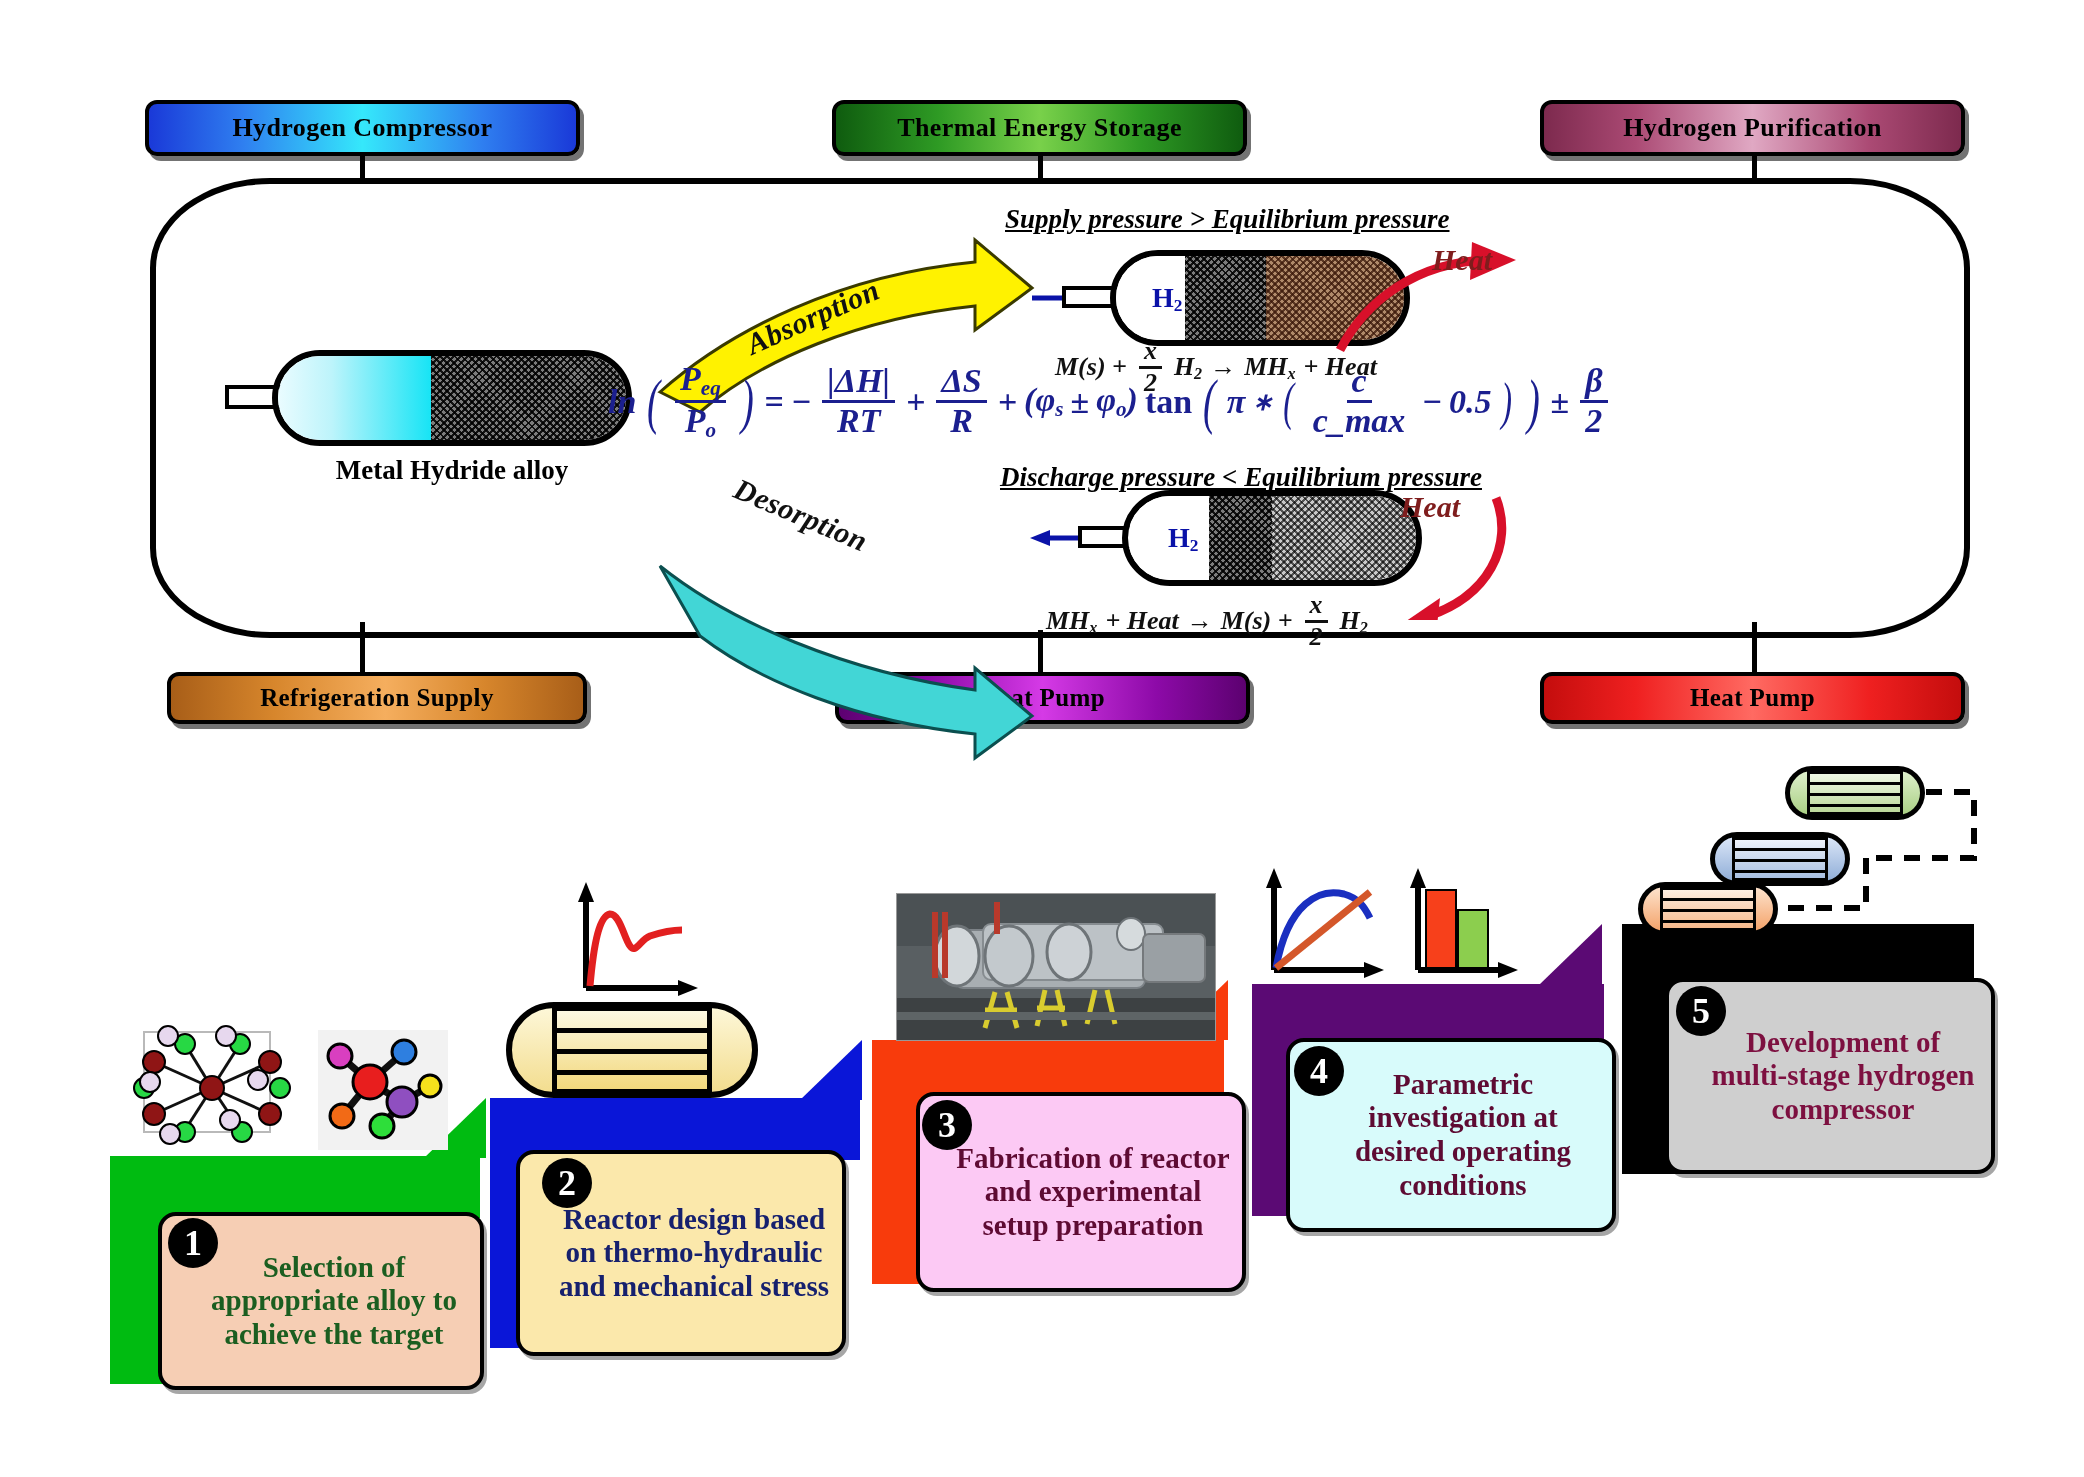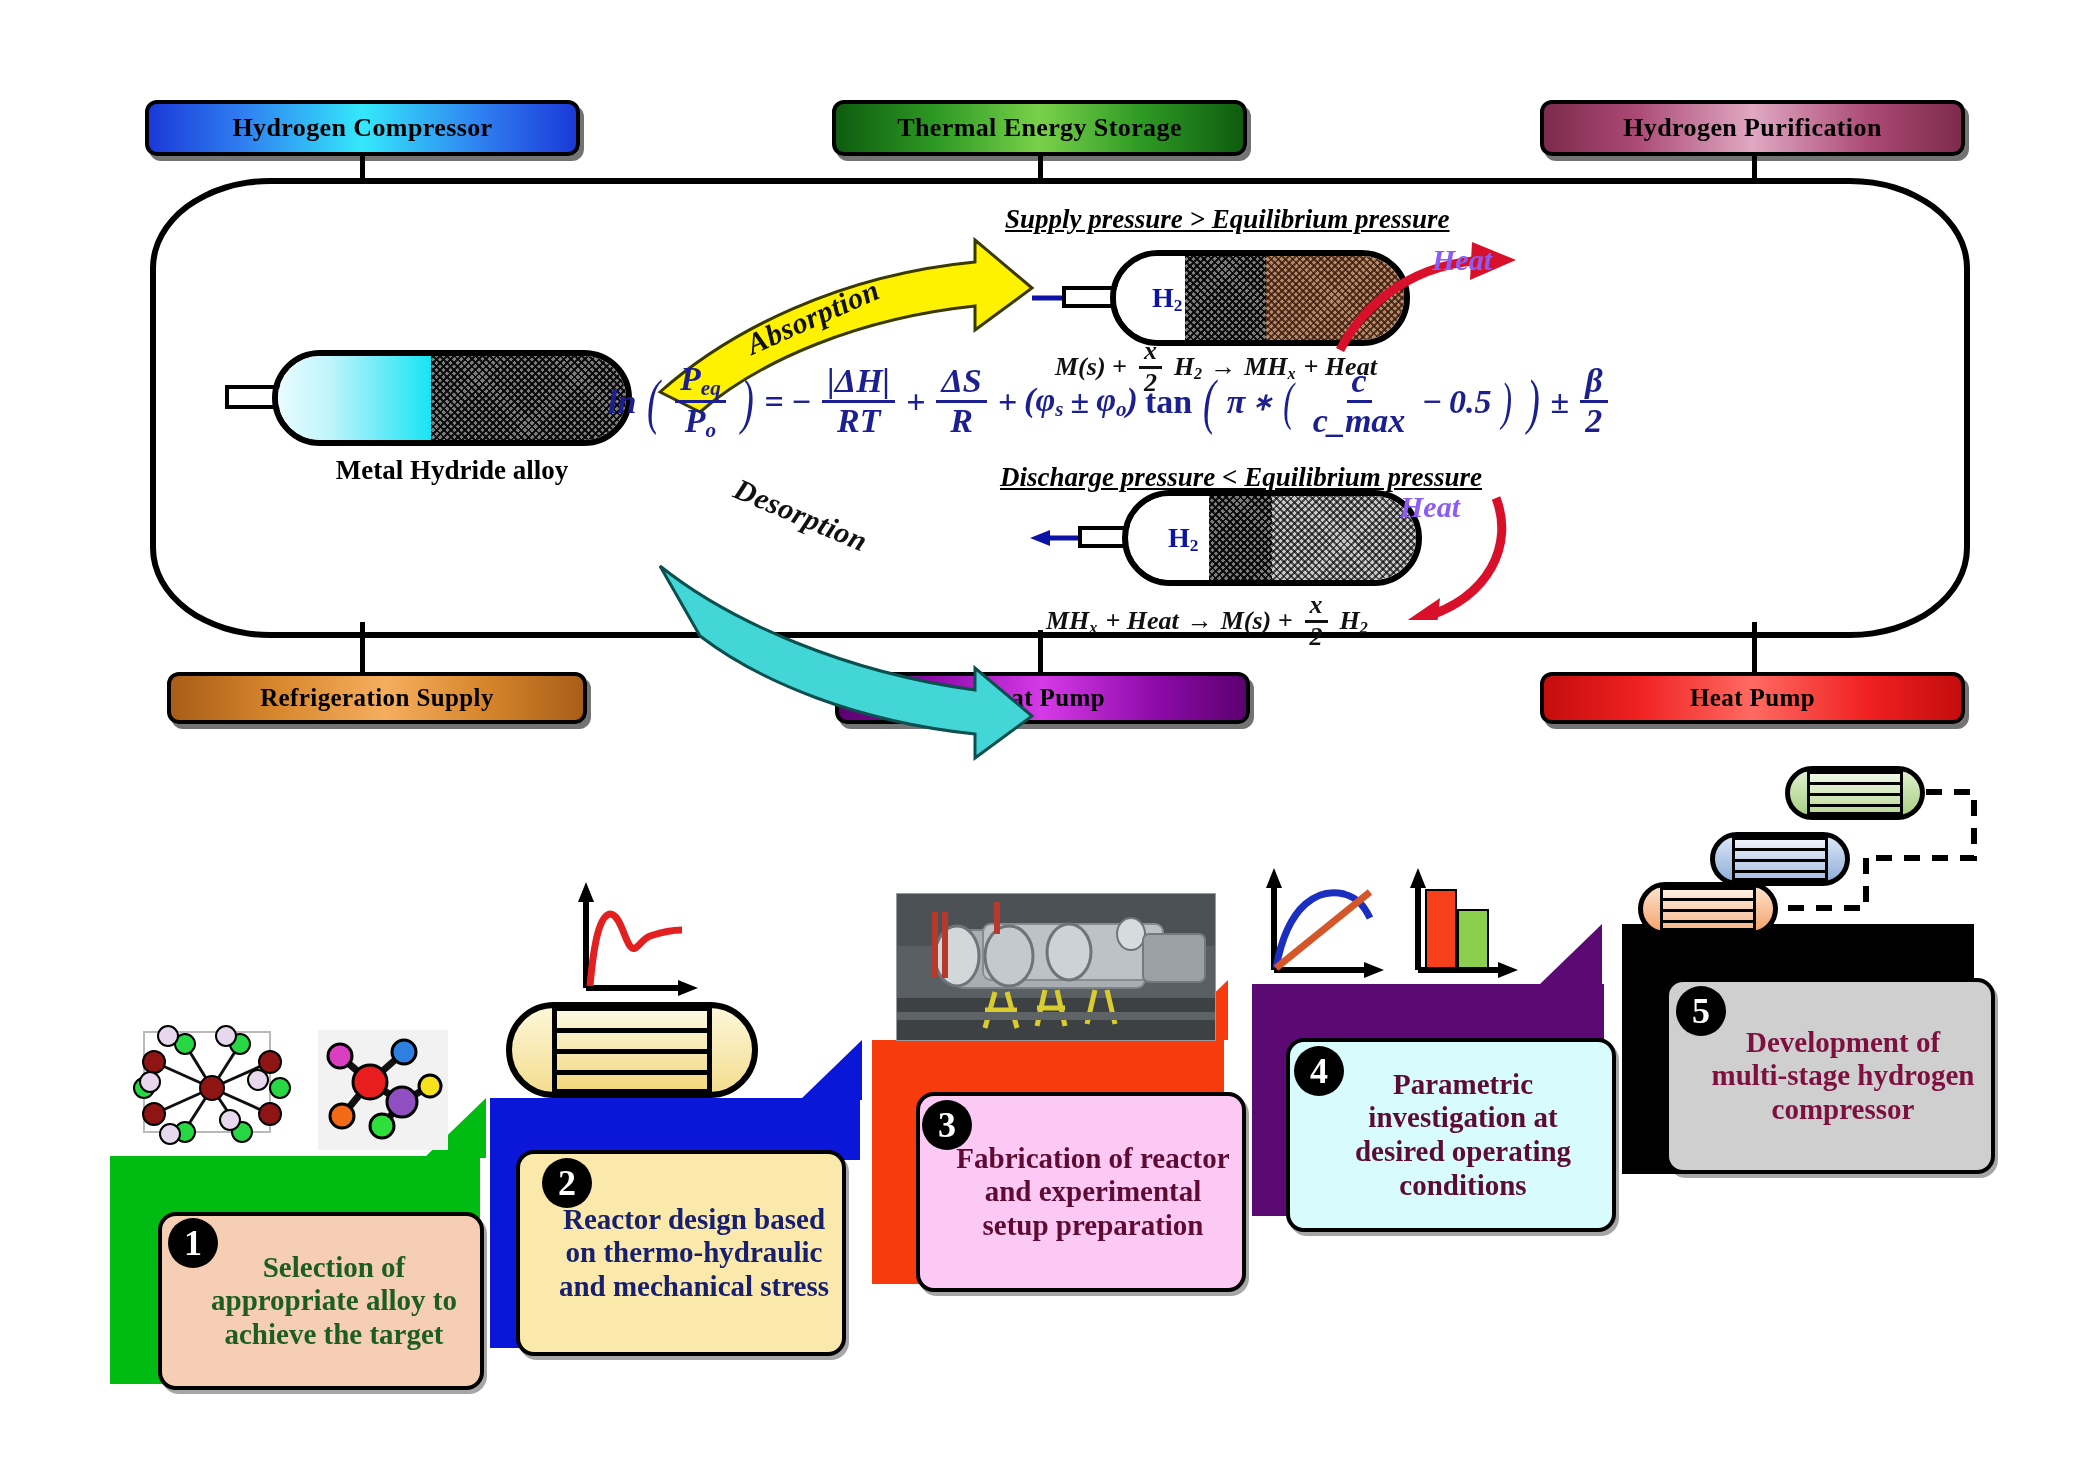--- a/index.html
+++ b/index.html
@@ -90,21 +90,21 @@
     font-size:27px; color:#000; text-decoration:underline;
     white-space:nowrap;
   }
   .rxn {
     position:absolute; font-weight:bold; font-style:italic;
     font-size:26px; color:#111; white-space:nowrap;
     font-family:"Liberation Serif", serif;
   }
   .heat-lbl {
     position:absolute; font-style:italic; font-weight:bold;
-    font-size:30px; color:#8b5cf6; white-space:nowrap;
+    font-size:30px; color:#7f1d1d; white-space:nowrap;
   }
   .h2-lbl {
     position:absolute; font-weight:bold; font-size:28px; color:#0a12a8;
     white-space:nowrap;
   }
 
   
   .equation {
     position:absolute; left:608px; top:362px;
     color:#1b1f8f; font-weight:bold; font-style:italic;

